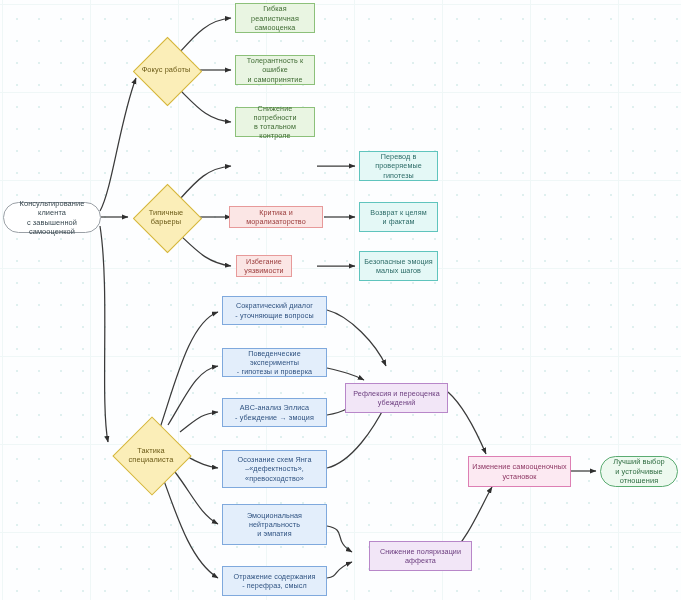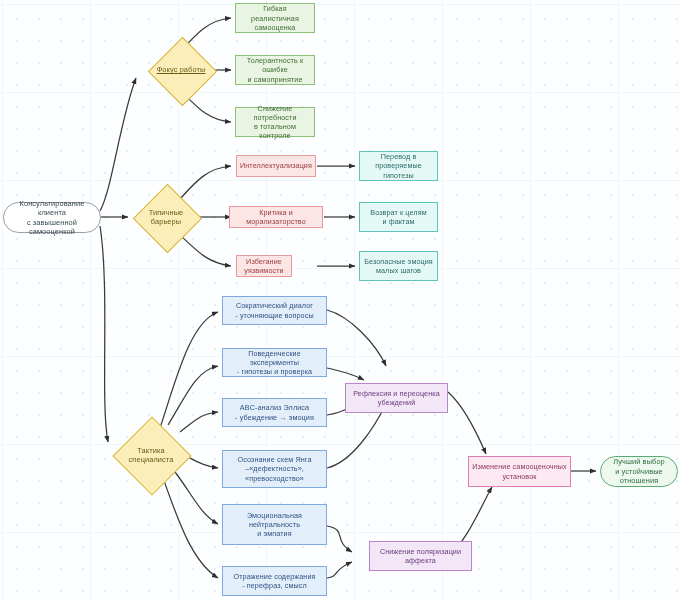--- a/index.html
+++ b/index.html
@@ -174,21 +174,21 @@
 
       <path d="M571,471 L596,471"></path>
     </g>
   </svg>
 
   <div class="node n-start" style="left:3px; top:202px; width:98px; height:31px;">
     <span>Консультирование клиента
 с завышенной самооценкой</span>
   </div>
 
-  <div class="node n-diamond" style="left:148px; top:37px; width:66px; height:66px;text-decoration:underline;">
+  <div class="node n-diamond" style="left:133px; top:37px; width:66px; height:66px;">
     <i class="dia-shape"></i>
     <span>Фокус работы</span>
   </div>
 
   <div class="node n-diamond" style="left:133px; top:184px; width:66px; height:66px;">
     <i class="dia-shape"></i>
     <span>Типичные барьеры</span>
   </div>
 
   <div class="node n-diamond" style="left:113px; top:417px; width:76px; height:76px;">
@@ -202,23 +202,20 @@
   </div>
   <div class="node n-green" style="left:235px; top:55px; width:80px; height:30px;">
     <span>Толерантность к ошибке
 и самопринятие</span>
   </div>
   <div class="node n-green" style="left:235px; top:107px; width:80px; height:30px;">
     <span>Снижение потребности
 в тотальном контроле</span>
   </div>
 
-  <div class="node n-pink" style="left:236px; top:155px; width:80px; height:22px;">
-    <span>Интеллектуализация</span>
-  </div>
   <div class="node n-pink" style="left:229px; top:206px; width:94px; height:22px;">
     <span>Критика и морализаторство</span>
   </div>
   <div class="node n-pink" style="left:236px; top:255px; width:56px; height:22px;">
     <span>Избегание уязвимости</span>
   </div>
 
   <div class="node n-teal" style="left:359px; top:151px; width:79px; height:30px;">
     <span>Перевод в проверяемые
 гипотезы</span>

